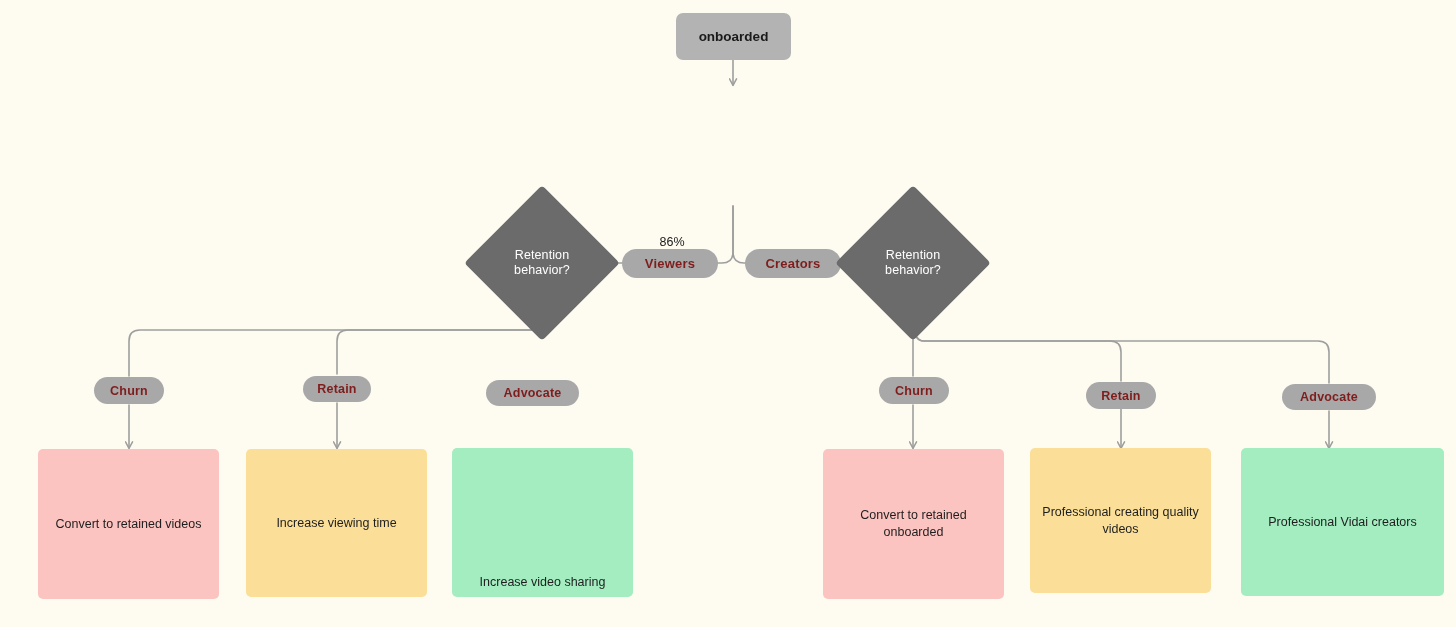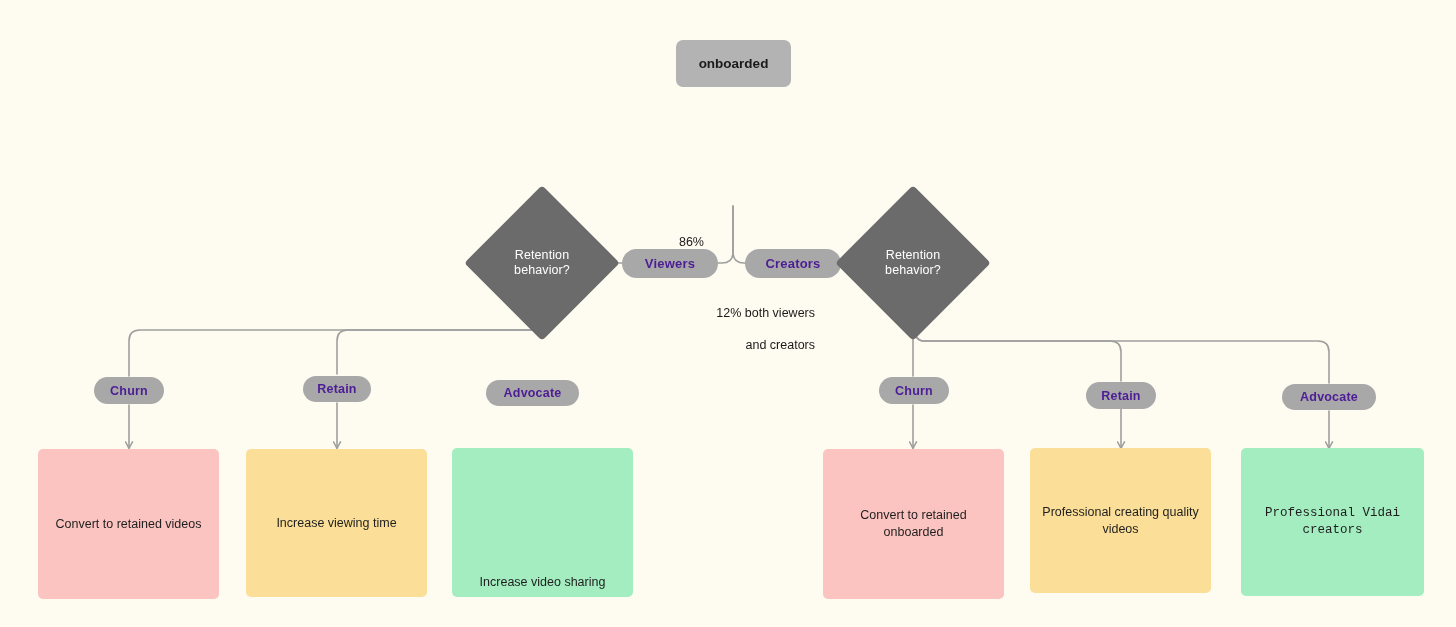--- a/index.html
+++ b/index.html
@@ -64,21 +64,21 @@
     color: #ffffff;
     font-size: 12.5px;
     line-height: 15px;
     font-weight: normal;
     letter-spacing: 0.1px;
   }
   
   .node-pill {
     background: #a8a8a8;
     border-radius: 999px;
-    color: #4c1d95;
+    color: #7f1d1d;
     font-size: 13px;
     font-weight: bold;
     letter-spacing: 0.2px;
   }
   .node-pill.small {
     font-size: 12.5px;
   }
   
   .node-card {
     border-radius: 5px;
@@ -87,21 +87,21 @@
     line-height: 17px;
     padding: 6px 10px;
   }
   .card-red    { background: #fcc4c0; }
   .card-yellow { background: #fbdf98; }
   .card-green  { background: #a3edc0; }
   
   .annotation {
     position: absolute;
     color: #1a1a1a;
-    text-align: right;
+    text-align: center;
     font-size: 12.5px;
     line-height: 16px;
     white-space: pre-line;
   }
   .annotation.pct {
     font-size: 12.5px;
     font-weight: normal;
   }
 </style>
 </head>
@@ -135,41 +135,37 @@
       <path d="M913,320 L913,376"></path>
       <path d="M913,320 Q913,341 924,341 L1110,341 Q1121,341 1121,352 L1121,381"></path>
       <path d="M913,320 Q913,341 924,341 L1318,341 Q1329,341 1329,352 L1329,383"></path>
 
       <path d="M913,405 L913,448" marker-end="url(#arrowhead)"></path>
       <path d="M1121,409 L1121,448" marker-end="url(#arrowhead)"></path>
       <path d="M1329,411 L1329,448" marker-end="url(#arrowhead)"></path>
     </g>
   </svg>
 
-  <div class="node node-start" style="left:676px; top:13px; width:115px; height:47px;margin-top:27px;">
+  <div class="node node-start" style="left:676px; top:13px; width:115px; height:47px;">
     <span>onboarded</span>
   </div>
 
 
   <div class="annotation pct" style="left:640px; top:234px; width:64px;">86%</div>
 
   <div class="annotation pct" style="left:762px; top:252px; width:64px;">20%</div>
 
   <div class="node node-pill" style="left:622px; top:249px; width:96px; height:29px;">
     <span>Viewers</span>
   </div>
 
   <div class="node node-pill" style="left:745px; top:249px; width:96px; height:29px;justify-content:center;">
     <span>Creators</span>
   </div>
 
-  <div class="annotation" style="left:653px; top:289px; width:162px;">
-    <span>12% both viewers</span><br>
-    <span>and creators</span>
-  </div>
 
   <div class="node node-decision" style="left:487px; top:208px; width:110px; height:110px;">
     <span class="diamond-shape"></span>
     <span class="diamond-label">
       <span>Retention</span><br>
       <span>behavior?</span>
     </span>
   </div>
 
   <div class="node node-decision" style="left:858px; top:208px; width:110px; height:110px;">
@@ -217,17 +213,17 @@
   </div>
 
   <div class="node node-card card-red" style="left:823px; top:449px; width:181px; height:150px;">
     <span>Convert to retained onboarded</span>
   </div>
 
   <div class="node node-card card-yellow" style="left:1030px; top:448px; width:181px; height:145px;">
     <span>Professional creating quality videos</span>
   </div>
 
-  <div class="node node-card card-green" style="left:1241px; top:448px; width:183px; height:148px;font-family:Liberation Mono, monospace;">
+  <div class="node node-card card-green" style="left:1241px; top:448px; width:203px; height:148px;">
     <span>Professional Vidai creators</span>
   </div>
 
 </div>
 
 </body></html>

